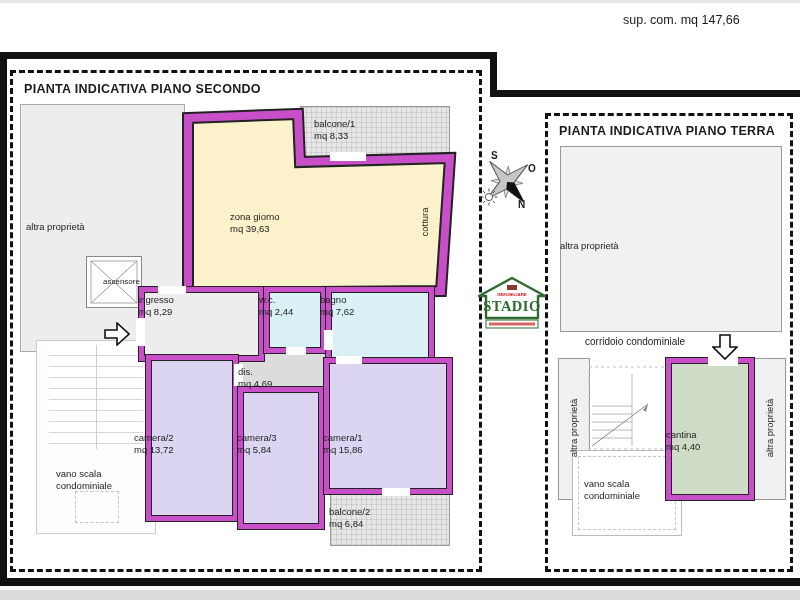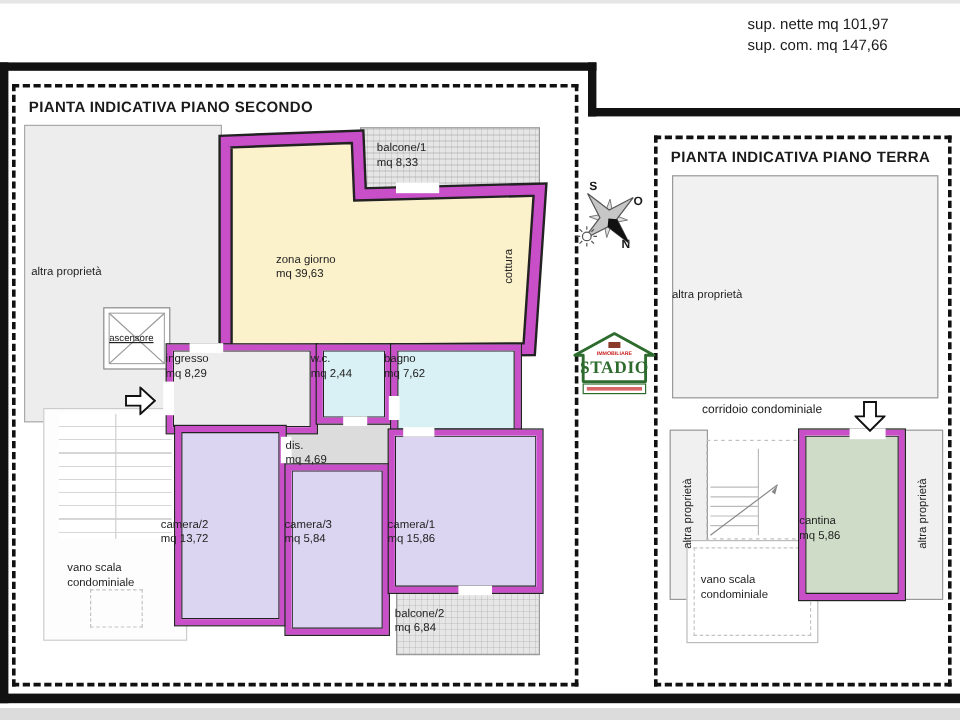--- a/index.html
+++ b/index.html
@@ -37,37 +37,36 @@
 <div class="abs" style="left:0;top:0;width:800px;height:3px;background:#e6e6e6;"></div>
 <div class="abs" style="left:0;top:590px;width:800px;height:10px;background:#dcdcdc;"></div>
 
 <div class="frame" style="left:0;top:52px;width:497px;height:7px;"></div>
 <div class="frame" style="left:490px;top:52px;width:7px;height:45px;"></div>
 <div class="frame" style="left:490px;top:90px;width:310px;height:7px;"></div>
 <div class="frame" style="left:0;top:52px;width:7px;height:534px;"></div>
 <div class="frame" style="left:0;top:578px;width:800px;height:8px;"></div>
 
 <div class="hdr">
-  <div class="l">sup. nette mq 101,97</div>
   <div class="l">sup. com. mq 147,66</div>
 </div>
 
 <div class="panel" style="left:10px;top:70px;width:466px;height:496px;"></div>
 <div class="ptitle" style="left:24px;top:82px;">PIANTA INDICATIVA PIANO SECONDO</div>
 
 <div class="grayarea" style="left:20px;top:104px;width:163px;height:246px;"></div>
 <div class="lbl" style="left:26px;top:221px;width:140px;">altra proprietà</div>
 
 <div class="whitebox" style="left:86px;top:256px;width:54px;height:50px;border-color:#888;">
   <svg width="54" height="50" viewBox="0 0 54 50" style="position:absolute;left:0;top:0;">
     <rect x="4" y="4" width="46" height="42" fill="none" stroke="#aaa" stroke-width="1"></rect>
     <line x1="4" y1="4" x2="50" y2="46" stroke="#999" stroke-width="1"></line>
     <line x1="50" y1="4" x2="4" y2="46" stroke="#999" stroke-width="1"></line>
   </svg>
-  <div class="lbl" style="left:4px;top:20px;width:54px;font-size:8px;text-decoration:underline;">ascensore</div>
+  <div class="lbl" style="left:16px;top:20px;width:54px;font-size:8px;">ascensore</div>
 </div>
 
 <div class="whitebox" style="left:36px;top:340px;width:118px;height:192px;border-color:#ccc;background:#fdfdfd;">
   <div class="treads"></div>
   <div class="abs" style="left:50%;top:4px;width:1px;height:104px;background:#cfcfcf;"></div>
   <div class="dashedbox" style="left:38px;top:150px;width:42px;height:30px;"></div>
 </div>
 <div class="lbl" style="left:56px;top:468px;width:80px;">vano scala condominiale</div>
 
 <div class="balc" style="left:300px;top:106px;width:148px;height:56px;"></div>
@@ -209,18 +208,18 @@
 </svg>
 
 <div class="whitebox" style="left:572px;top:450px;width:108px;height:84px;border-color:#bbb;">
   <div class="dashedbox" style="left:5px;top:5px;width:96px;height:72px;"></div>
 </div>
 <div class="lbl" style="left:584px;top:478px;width:84px;">vano scala condominiale</div>
 
 <div class="room" style="left:666px;top:358px;width:88px;height:142px;background:#cfddc8;"></div>
 <div class="lbl" style="left:666px;top:429px;width:88px;">
   <div>cantina</div>
-  <div>mq 5,86</div>
+  <div>mq 4,40</div>
 </div>
 <div class="gap" style="left:708px;top:357px;width:30px;height:9px;"></div>
 <svg class="arrow" style="left:712px;top:334px;" width="26" height="26" viewBox="0 0 26 26">
   <polygon points="8,1 18,1 18,13 25,13 13,25 1,13 8,13" fill="#fff" stroke="#111" stroke-width="1.6"></polygon>
 </svg>
 
 </body></html>

